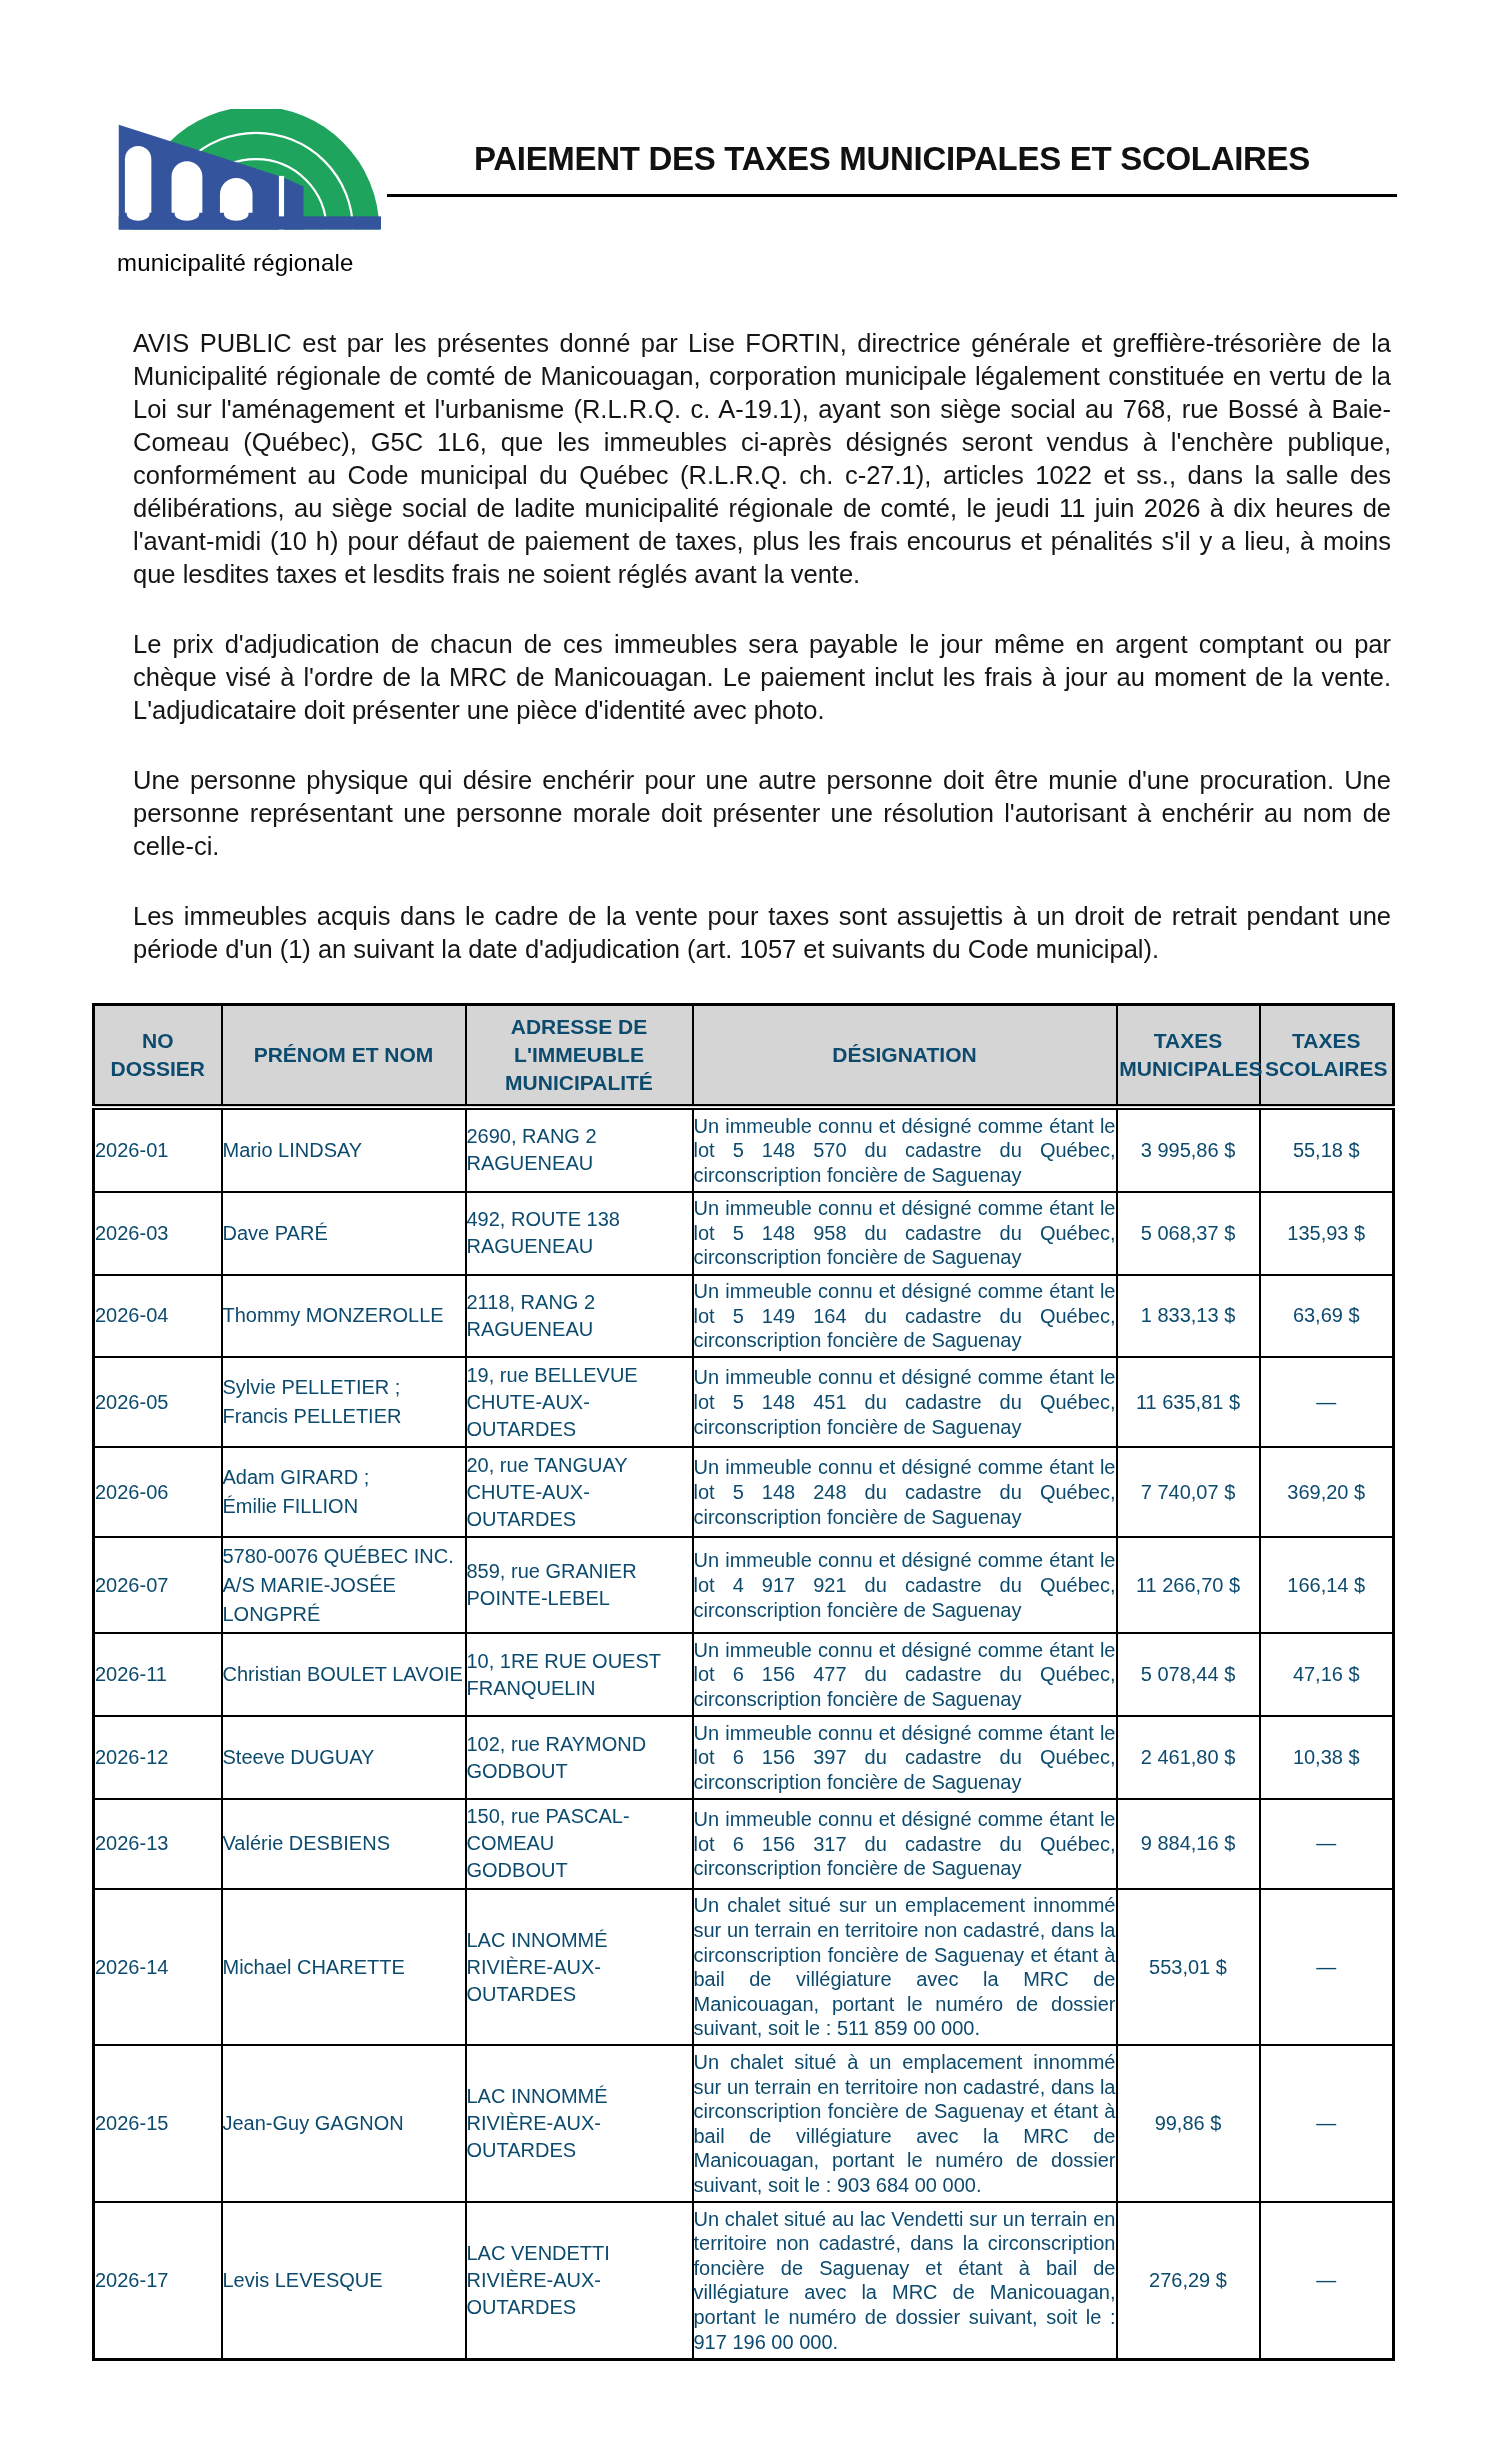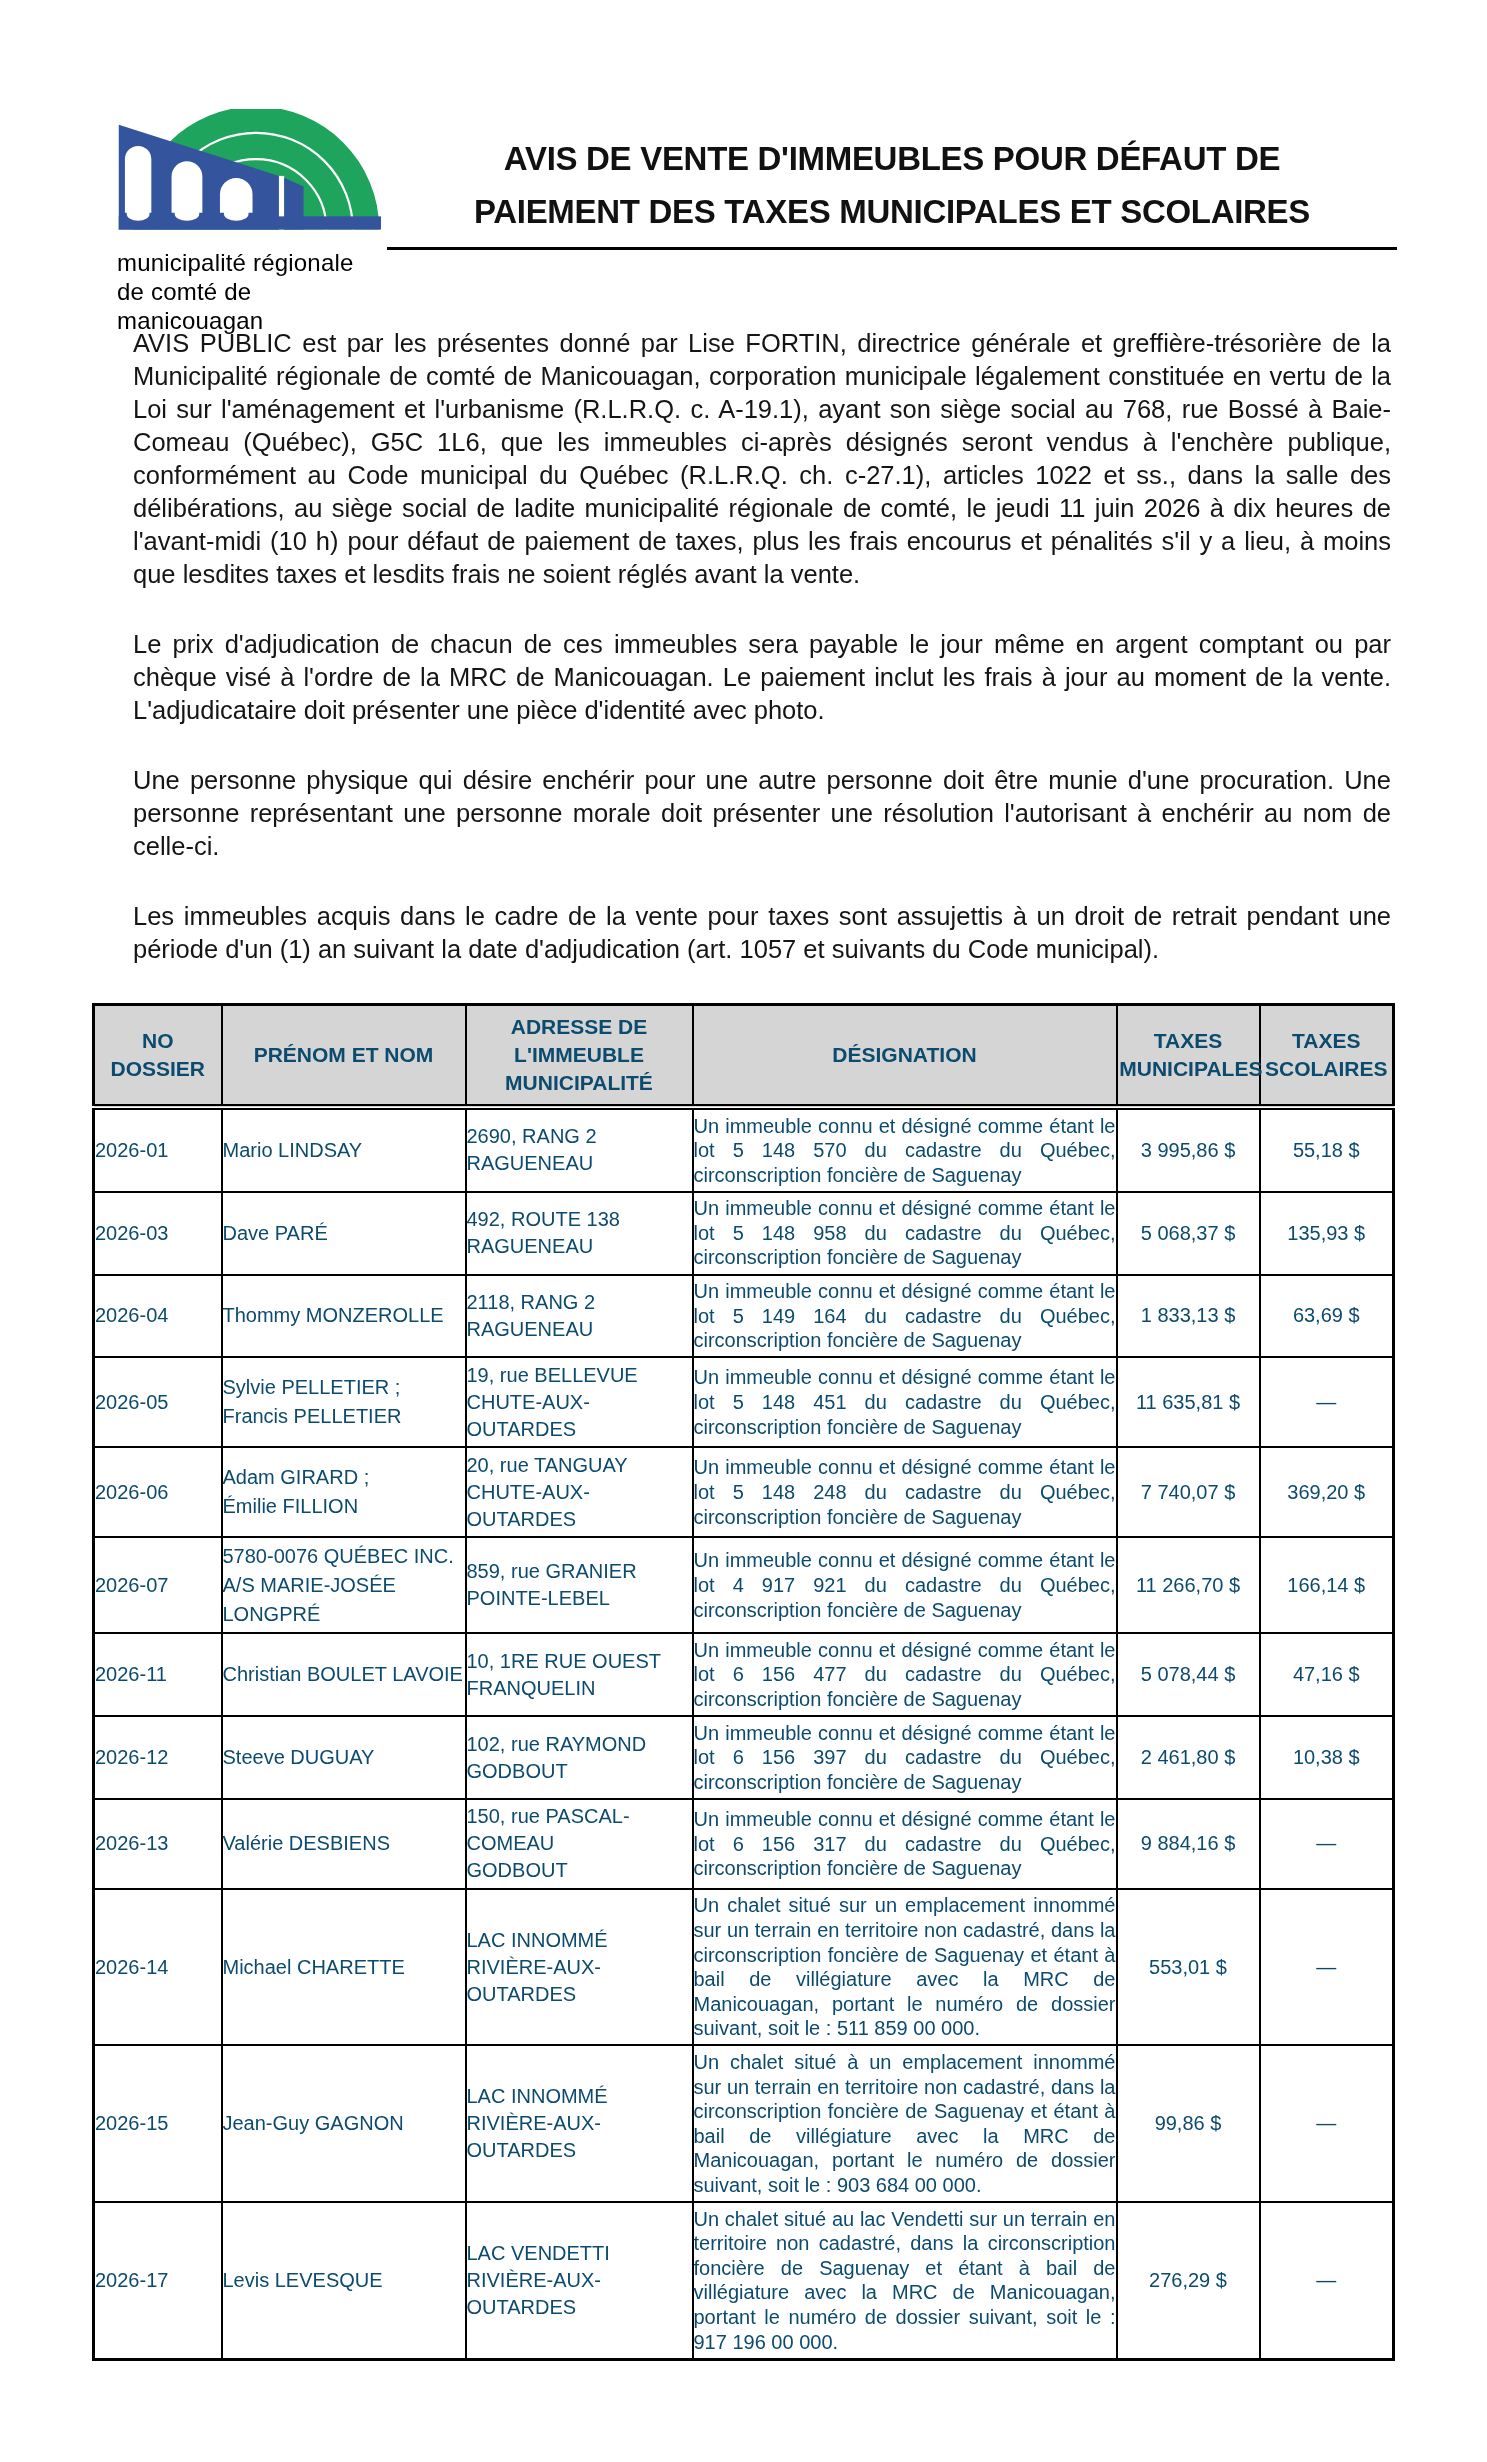--- a/index.html
+++ b/index.html
@@ -94,26 +94,24 @@
         <path d="M 9 118 L 9 57 A 15 15 0 0 1 39 57 L 39 118 Z" fill="#ffffff"></path>
         <path d="M 62 118 L 62 77 A 17.5 17.5 0 0 1 97 77 L 97 118 Z" fill="#ffffff"></path>
         <path d="M 117 118 L 117 97 A 18.5 18.5 0 0 1 154 97 L 154 118 Z" fill="#ffffff"></path>
 
         <ellipse cx="24" cy="119" rx="13" ry="8" fill="#ffffff"></ellipse>
         <ellipse cx="79.5" cy="119" rx="14" ry="8" fill="#ffffff"></ellipse>
         <ellipse cx="135.5" cy="119" rx="14" ry="8" fill="#ffffff"></ellipse>
       </svg>
       <div class="logo-text">
         <div>municipalité régionale</div>
-        <div>de comté de manicouagan</div>
       </div>
     </div>
 
     <div class="title-block">
-      <div class="title-line">AVIS DE VENTE D'IMMEUBLES POUR DÉFAUT DE</div>
       <div class="title-line">PAIEMENT DES TAXES MUNICIPALES ET SCOLAIRES</div>
     </div>
 
   </div>
 
   <div class="content">
     <p>AVIS PUBLIC est par les présentes donné par Lise FORTIN, directrice générale et greffière-trésorière de la Municipalité régionale de comté de Manicouagan, corporation municipale légalement constituée en vertu de la Loi sur l'aménagement et l'urbanisme (R.L.R.Q. c. A-19.1), ayant son siège social au 768, rue Bossé à Baie-Comeau (Québec), G5C 1L6, que les immeubles ci-après désignés seront vendus à l'enchère publique, conformément au Code municipal du Québec (R.L.R.Q. ch. c-27.1), articles 1022 et ss., dans la salle des délibérations, au siège social de ladite municipalité régionale de comté, le jeudi 11 juin 2026 à dix heures de l'avant-midi (10 h) pour défaut de paiement de taxes, plus les frais encourus et pénalités s'il y a lieu, à moins que lesdites taxes et lesdits frais ne soient réglés avant la vente.</p>
     <p>Le prix d'adjudication de chacun de ces immeubles sera payable le jour même en argent comptant ou par chèque visé à l'ordre de la MRC de Manicouagan. Le paiement inclut les frais à jour au moment de la vente. L'adjudicataire doit présenter une pièce d'identité avec photo.</p>
     <p>Une personne physique qui désire enchérir pour une autre personne doit être munie d'une procuration. Une personne représentant une personne morale doit présenter une résolution l'autorisant à enchérir au nom de celle-ci.</p>
     <p>Les immeubles acquis dans le cadre de la vente pour taxes sont assujettis à un droit de retrait pendant une période d'un (1) an suivant la date d'adjudication (art. 1057 et suivants du Code municipal).</p>

